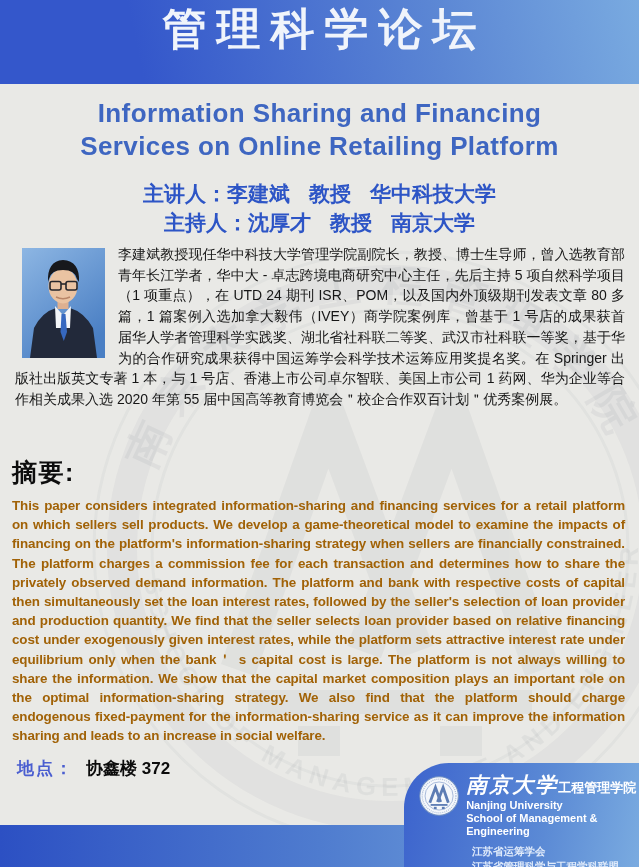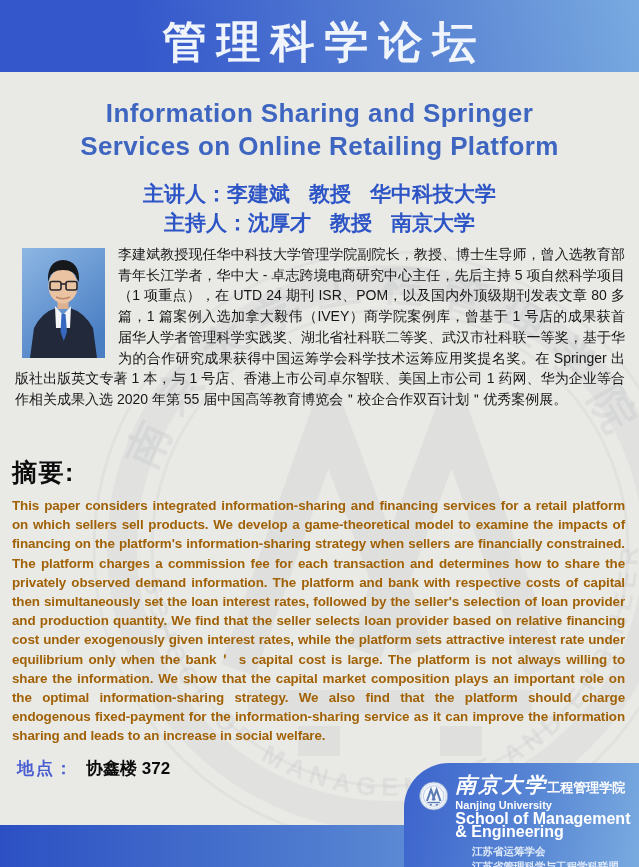--- a/index.html
+++ b/index.html
@@ -4,23 +4,23 @@
 <style>
   html,body{margin:0;padding:0;background:#cfcfcf;}
   .poster{
     position:relative;width:639px;height:867px;overflow:hidden;
     background:#e9e9e6;font-family:"Liberation Sans",sans-serif;
   }
   
   .watermark{position:absolute;left:80px;top:238px;width:620px;height:620px;pointer-events:none;}
   
   .banner{
-    position:absolute;top:0;left:0;right:0;height:72px;
+    position:absolute;top:0;left:0;right:0;height:84px;
     background:linear-gradient(78deg,#3457cb 22%,#5b86d4 68%,#79aae0 100%);
-    display:flex;align-items:flex-end;justify-content:center;
+    display:flex;align-items:flex-start;justify-content:center;
   }
   .banner-title{
     font-family:"DejaVu Serif","Liberation Serif",serif;
     font-size:44px;font-weight:bold;color:#f0f4fb;letter-spacing:10px;text-indent:10px;
   }
   
   .title-block{
     position:absolute;top:97px;left:0;right:0;text-align:center;
     color:#3e66c1;font-weight:bold;font-size:26px;line-height:33px;letter-spacing:.4px;
   }
@@ -55,21 +55,21 @@
     border-top-left-radius:45px;box-sizing:border-box;padding:10px 0 0 15px;
     background:linear-gradient(100deg,#3c63cd,#5b8ad5 60%,#7aabe0 100%);
   }
   .fb-row{display:flex;align-items:flex-start;}
   .fb-text{margin-left:7px;color:#ffffff;}
   .cn-line{display:flex;align-items:baseline;white-space:nowrap;}
   .uni-cn{font-family:"DejaVu Serif","Liberation Serif",serif;font-style:italic;font-weight:bold;
           font-size:21px;letter-spacing:2px;line-height:23px;}
   .school-cn{font-size:13px;font-weight:bold;margin-left:0;font-family:Liberation Serif, serif;}
   .uni-en{font-size:11px;font-weight:bold;line-height:13px;margin-top:2px;}
-  .school-en{font-size:16px;font-weight:bold;line-height:13px;}
+  .school-en{font-size:11px;font-weight:bold;line-height:13px;}
   .orgs{margin-left:53px;margin-top:6px;color:#dfeafa;font-size:10.5px;font-weight:bold;line-height:14.5px;}
 </style>
 </head>
 <body>
 
 <div class="poster">
 
   <svg class="watermark" viewBox="-310 -310 620 620">
     <circle r="268" fill="none" stroke="#3a4656" stroke-width="30" opacity="0.045"></circle>
     <circle r="296" fill="none" stroke="#3a4656" stroke-width="3" opacity="0.04"></circle>
@@ -91,21 +91,21 @@
       <rect x="-92" y="178" width="42" height="30"></rect>
       <rect x="50" y="178" width="42" height="30"></rect>
     </g>
   </svg>
 
   <header class="banner">
     <div class="banner-title">管理科学论坛</div>
   </header>
 
   <div class="title-block">
-    <div>Information Sharing and Springer</div>
+    <div>Information Sharing and Financing</div>
     <div>Services on Online Retailing Platform</div>
   </div>
 
   <div class="speakers">
     <div>
       <span>主讲人：</span><span>李建斌</span><span class="gap"></span><span>教授</span><span class="gap"></span><span>华中科技大学</span>
     </div>
     <div>
       <span>主持人：</span><span>沈厚才</span><span class="gap"></span><span>教授</span><span class="gap"></span><span>南京大学</span>
     </div>

